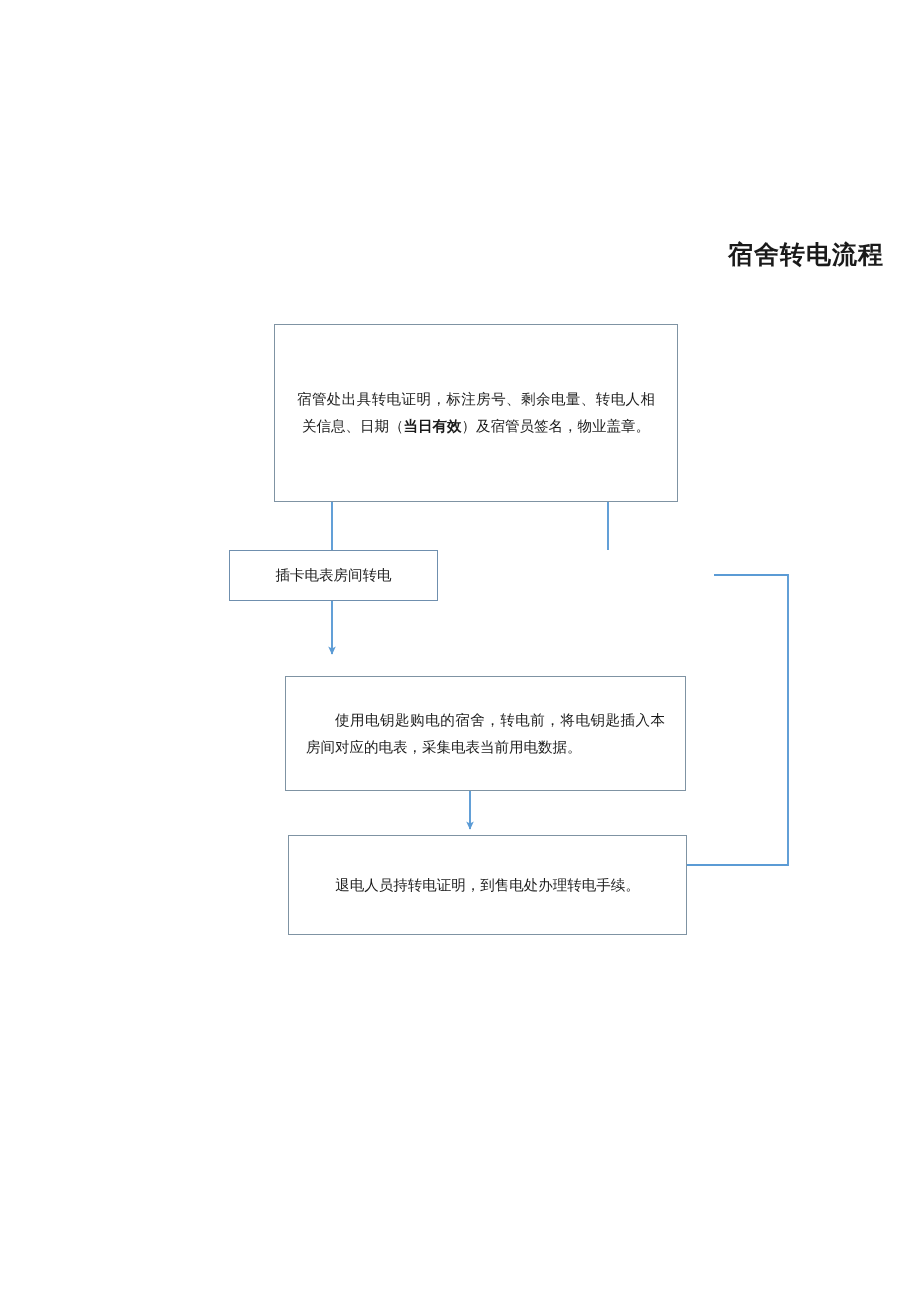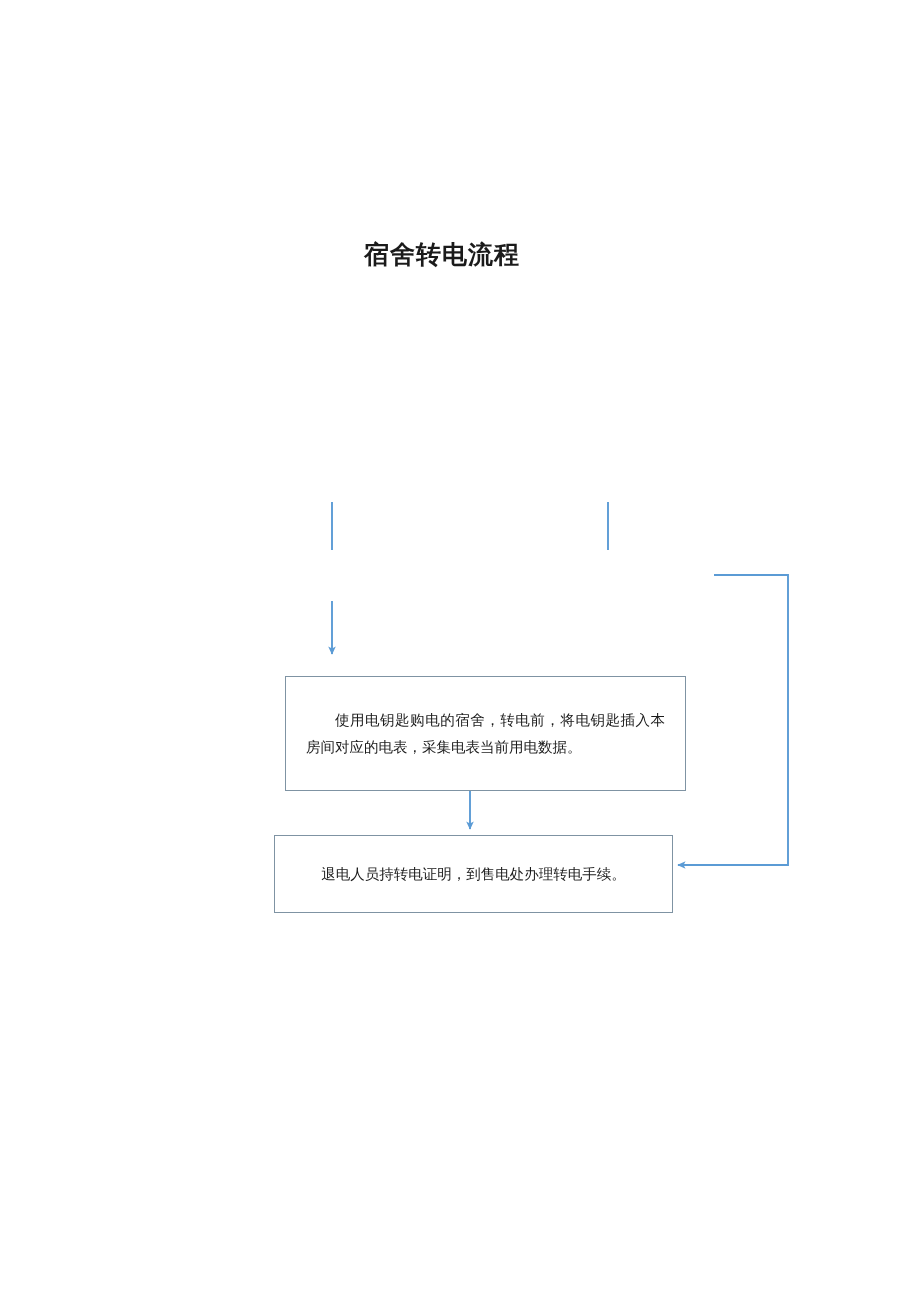--- a/index.html
+++ b/index.html
@@ -23,21 +23,21 @@
     left: 0;
     top: 0;
     width: 920px;
     height: 1301px;
   }
   .page-title {
     position: absolute;
     left: 0;
     top: 238px;
     width: 884px;
-    text-align: center;
+    text-align: right;
     font-size: 25px;
     font-weight: bold;
     letter-spacing: 1px;
     color: #1a1a1a;
     line-height: 1.3;
   }
   .node {
     position: absolute;
     box-sizing: border-box;
     background: #ffffff;
@@ -93,24 +93,24 @@
     border: 1.6px solid #7f93a3;
   }
   #node-collect-data .node-text {
     text-align: justify;
     text-align-last: left;
     padding: 0 20px;
     text-indent: 2em;
   }
   
   #node-finalize {
-    left: 274px;
+    left: 288px;
     top: 835px;
     width: 399px;
-    height: 78px;
+    height: 100px;
     border: 1.6px solid #7f93a3;
   }
   .bold-note {
     font-weight: bold;
   }
 </style>
 </head>
 <body>
 
 <div id="page">
@@ -128,21 +128,27 @@
 
     <path d="M 608 502 L 608 550" stroke="#5b9bd5" stroke-width="1.9" fill="none"></path>
 
     <path d="M 332 601 L 332 654" stroke="#5b9bd5" stroke-width="1.9" fill="none" marker-end="url(#arrowhead-blue)"></path>
 
     <path d="M 470 775 L 470 829" stroke="#5b9bd5" stroke-width="1.9" fill="none" marker-end="url(#arrowhead-blue)"></path>
 
     <path d="M 714 575 L 788 575 L 788 865 L 678 865" stroke="#5b9bd5" stroke-width="1.9" fill="none" marker-end="url(#arrowhead-blue)"></path>
   </svg>
 
+  <div class="node" id="node-issue-cert">
+    <span class="node-text"><span>宿管处出具转电证明，标注房号、剩余电量、转电人相关信息、日期（</span><span class="bold-note">当日有效</span><span>）及宿管员签名，物业盖章。</span></span>
+  </div>
 
+  <div class="node" id="node-card-meter">
+    <span class="node-text">插卡电表房间转电</span>
+  </div>
 
 
   <div class="node" id="node-collect-data">
     <span class="node-text">使用电钥匙购电的宿舍，转电前，将电钥匙插入本房间对应的电表，采集电表当前用电数据。</span>
   </div>
 
   <div class="node" id="node-finalize">
     <span class="node-text">退电人员持转电证明，到售电处办理转电手续。</span>
   </div>
 

